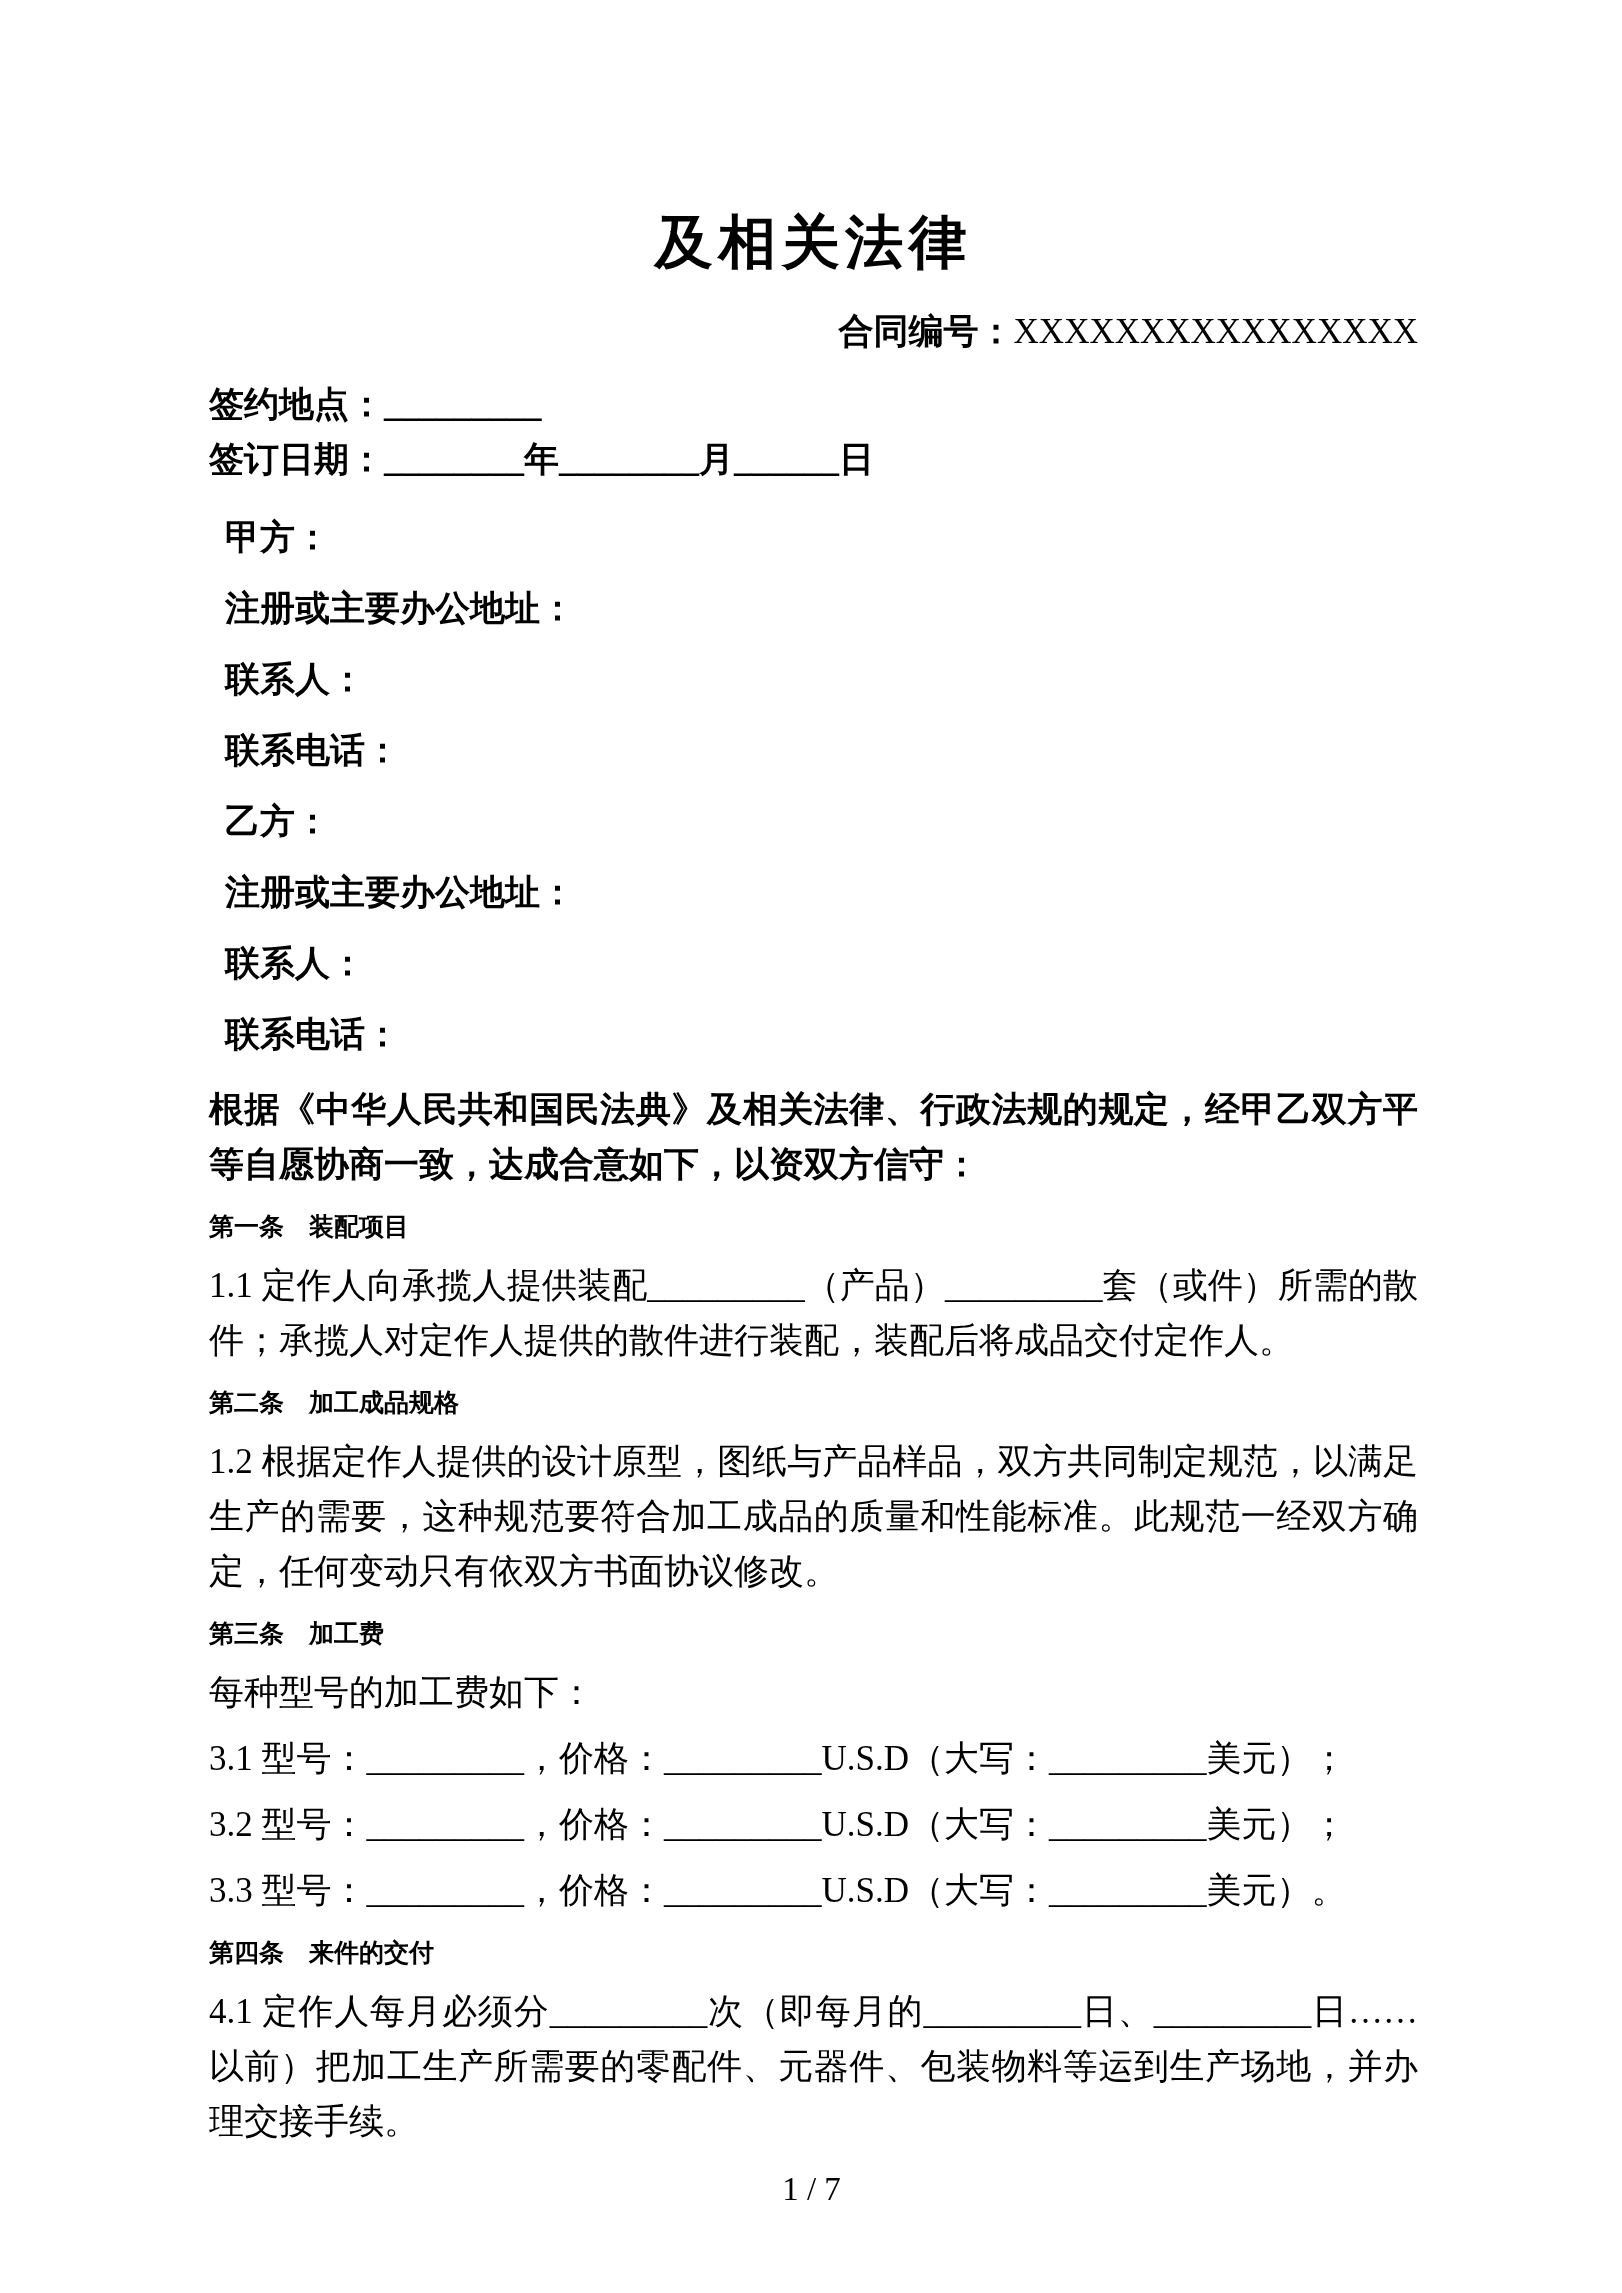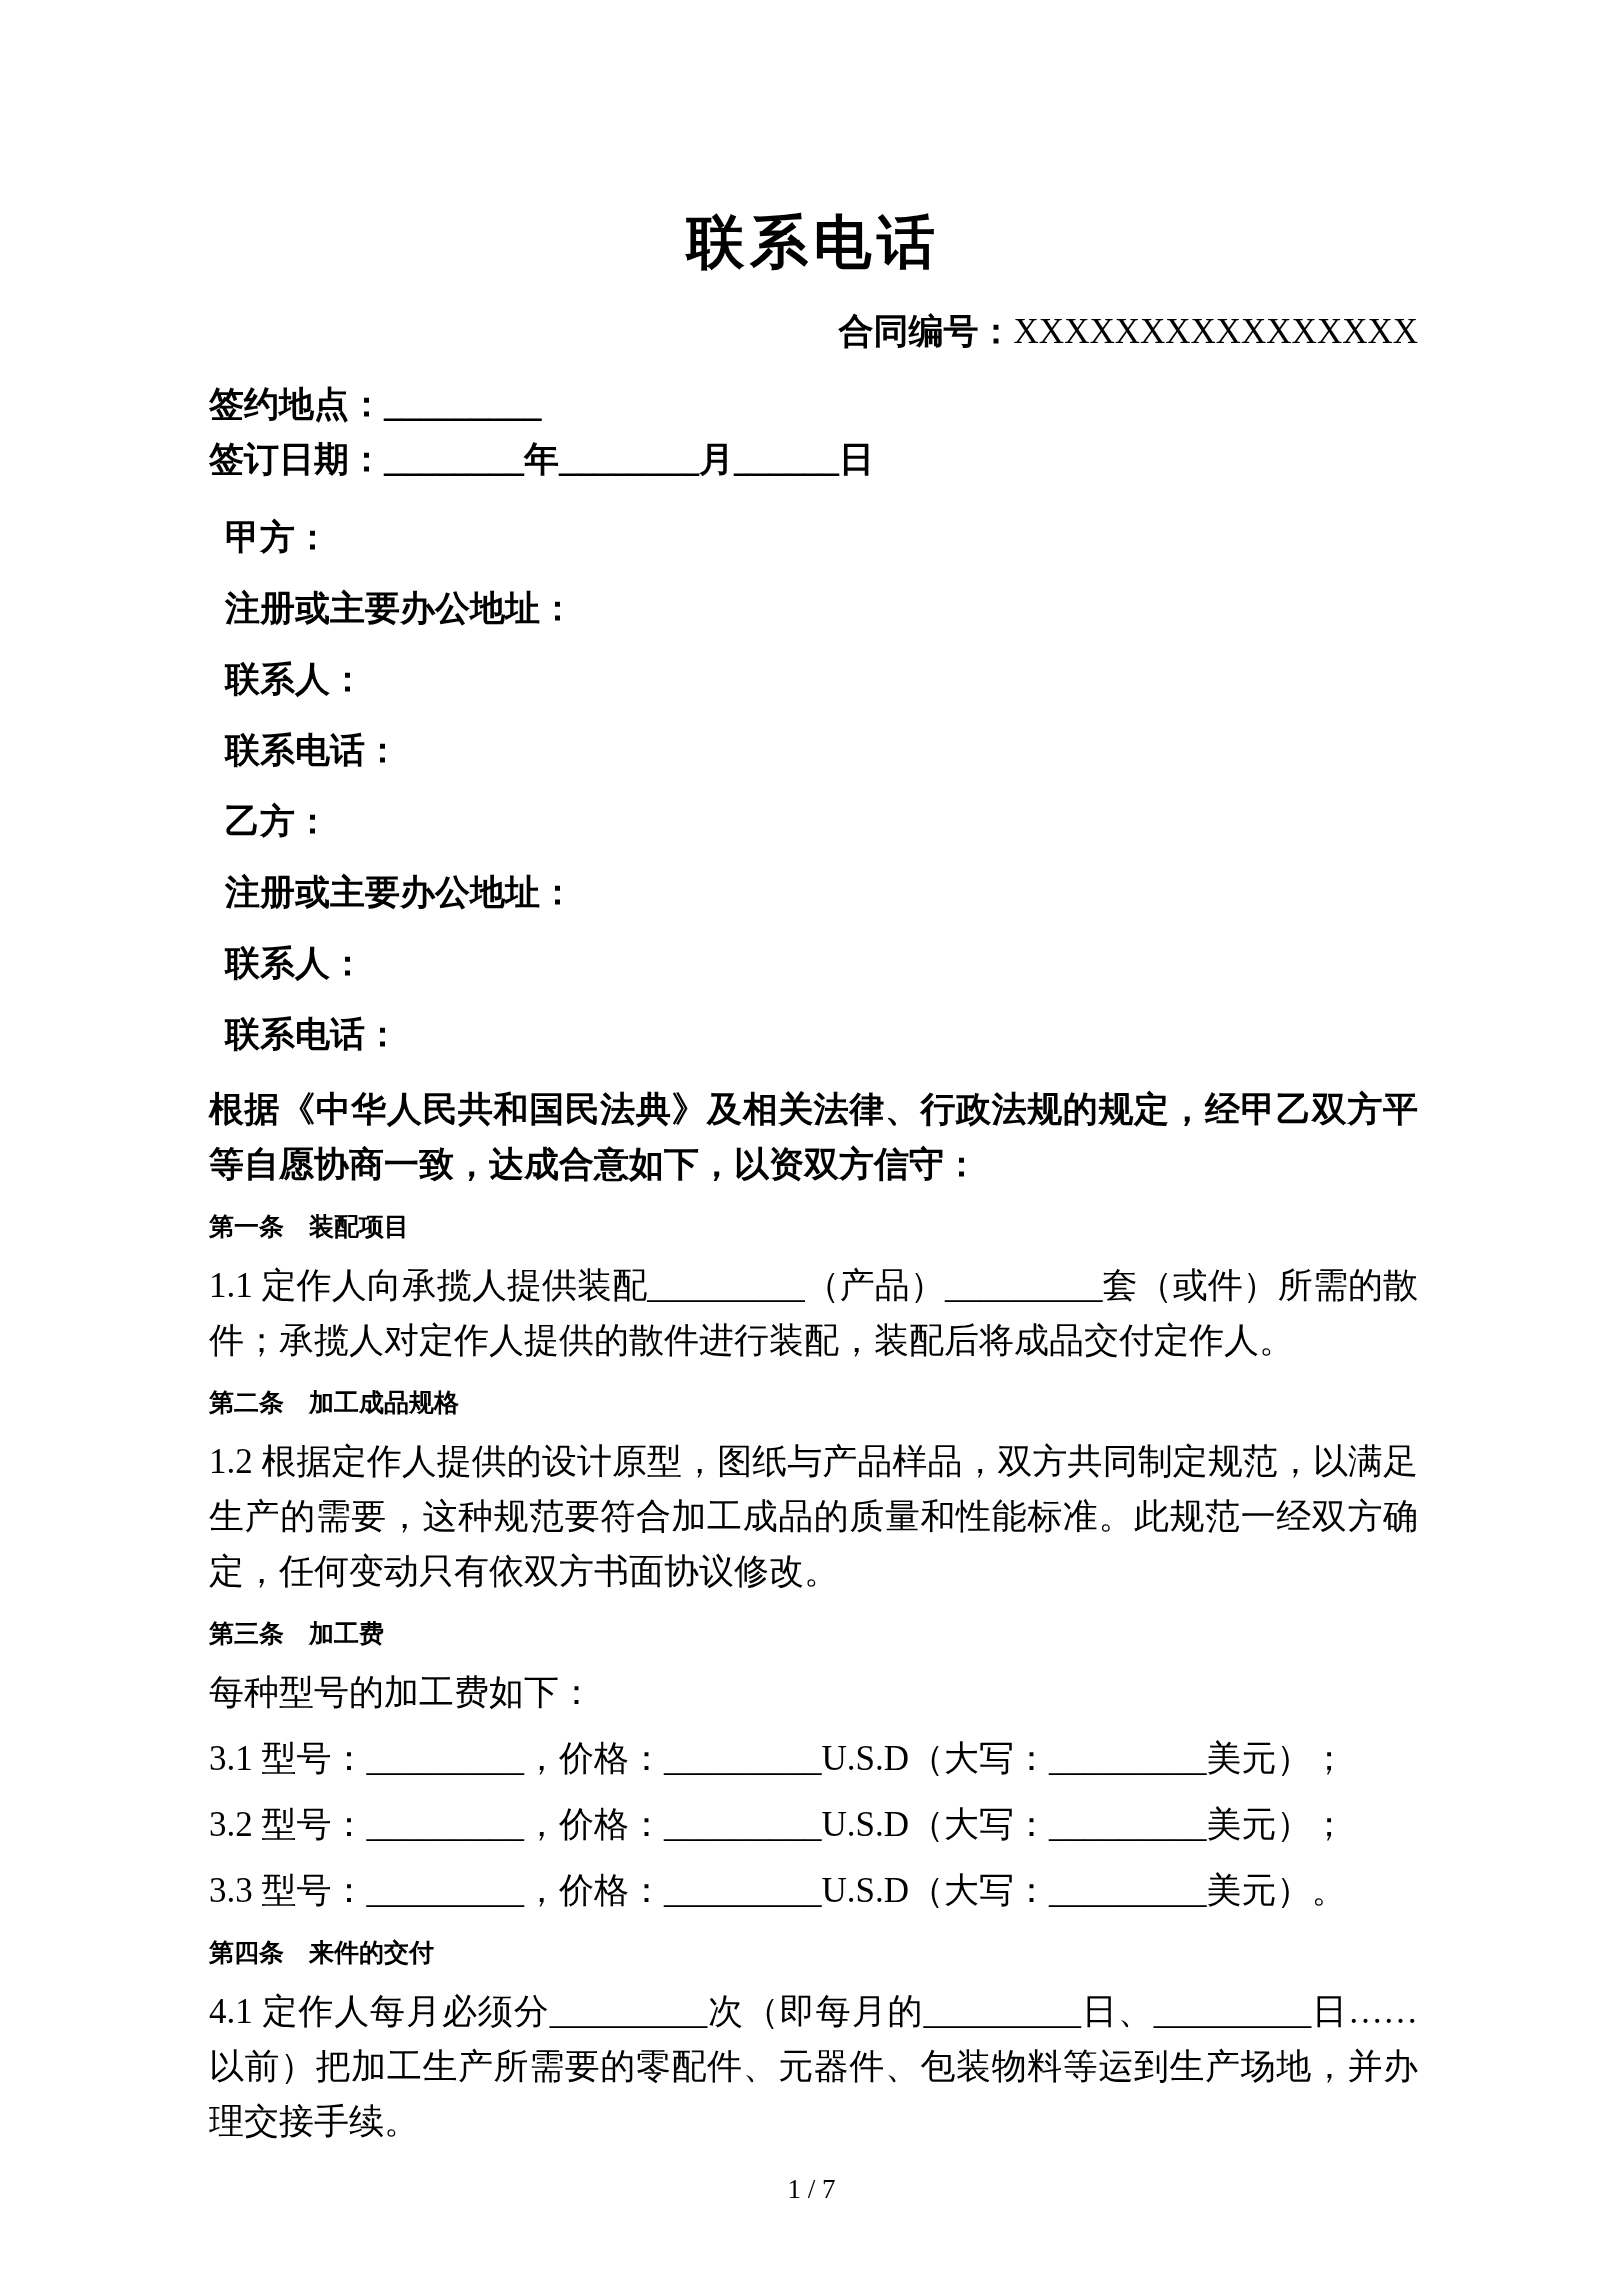--- a/index.html
+++ b/index.html
@@ -66,30 +66,30 @@
     text-align: justify;
   }
   .section p.price-line { margin-top: 11px; }
 
   .page-footer {
     position: absolute;
     left: 0;
     right: 0;
     bottom: 87px;
     text-align: center;
-    font-size: 27px;
+    font-size: 33px;
     line-height: 36px;
   }
 </style>
 </head>
 <body>
 
 <div class="page">
 
-  <h1 class="doc-title">联系电话</h1>
+  <h1 class="doc-title">及相关法律</h1>
 
   <p class="contract-no"><span class="label">合同编号：</span><span>XXXXXXXXXXXXXXXX</span></p>
 
   <p class="sign-line">签约地点：_________</p>
   <p class="sign-line date">签订日期：________年________月______日</p>
 
   <div class="party party-a">
     <p>甲方：</p>
     <p>注册或主要办公地址：</p>
     <p>联系人：</p>

